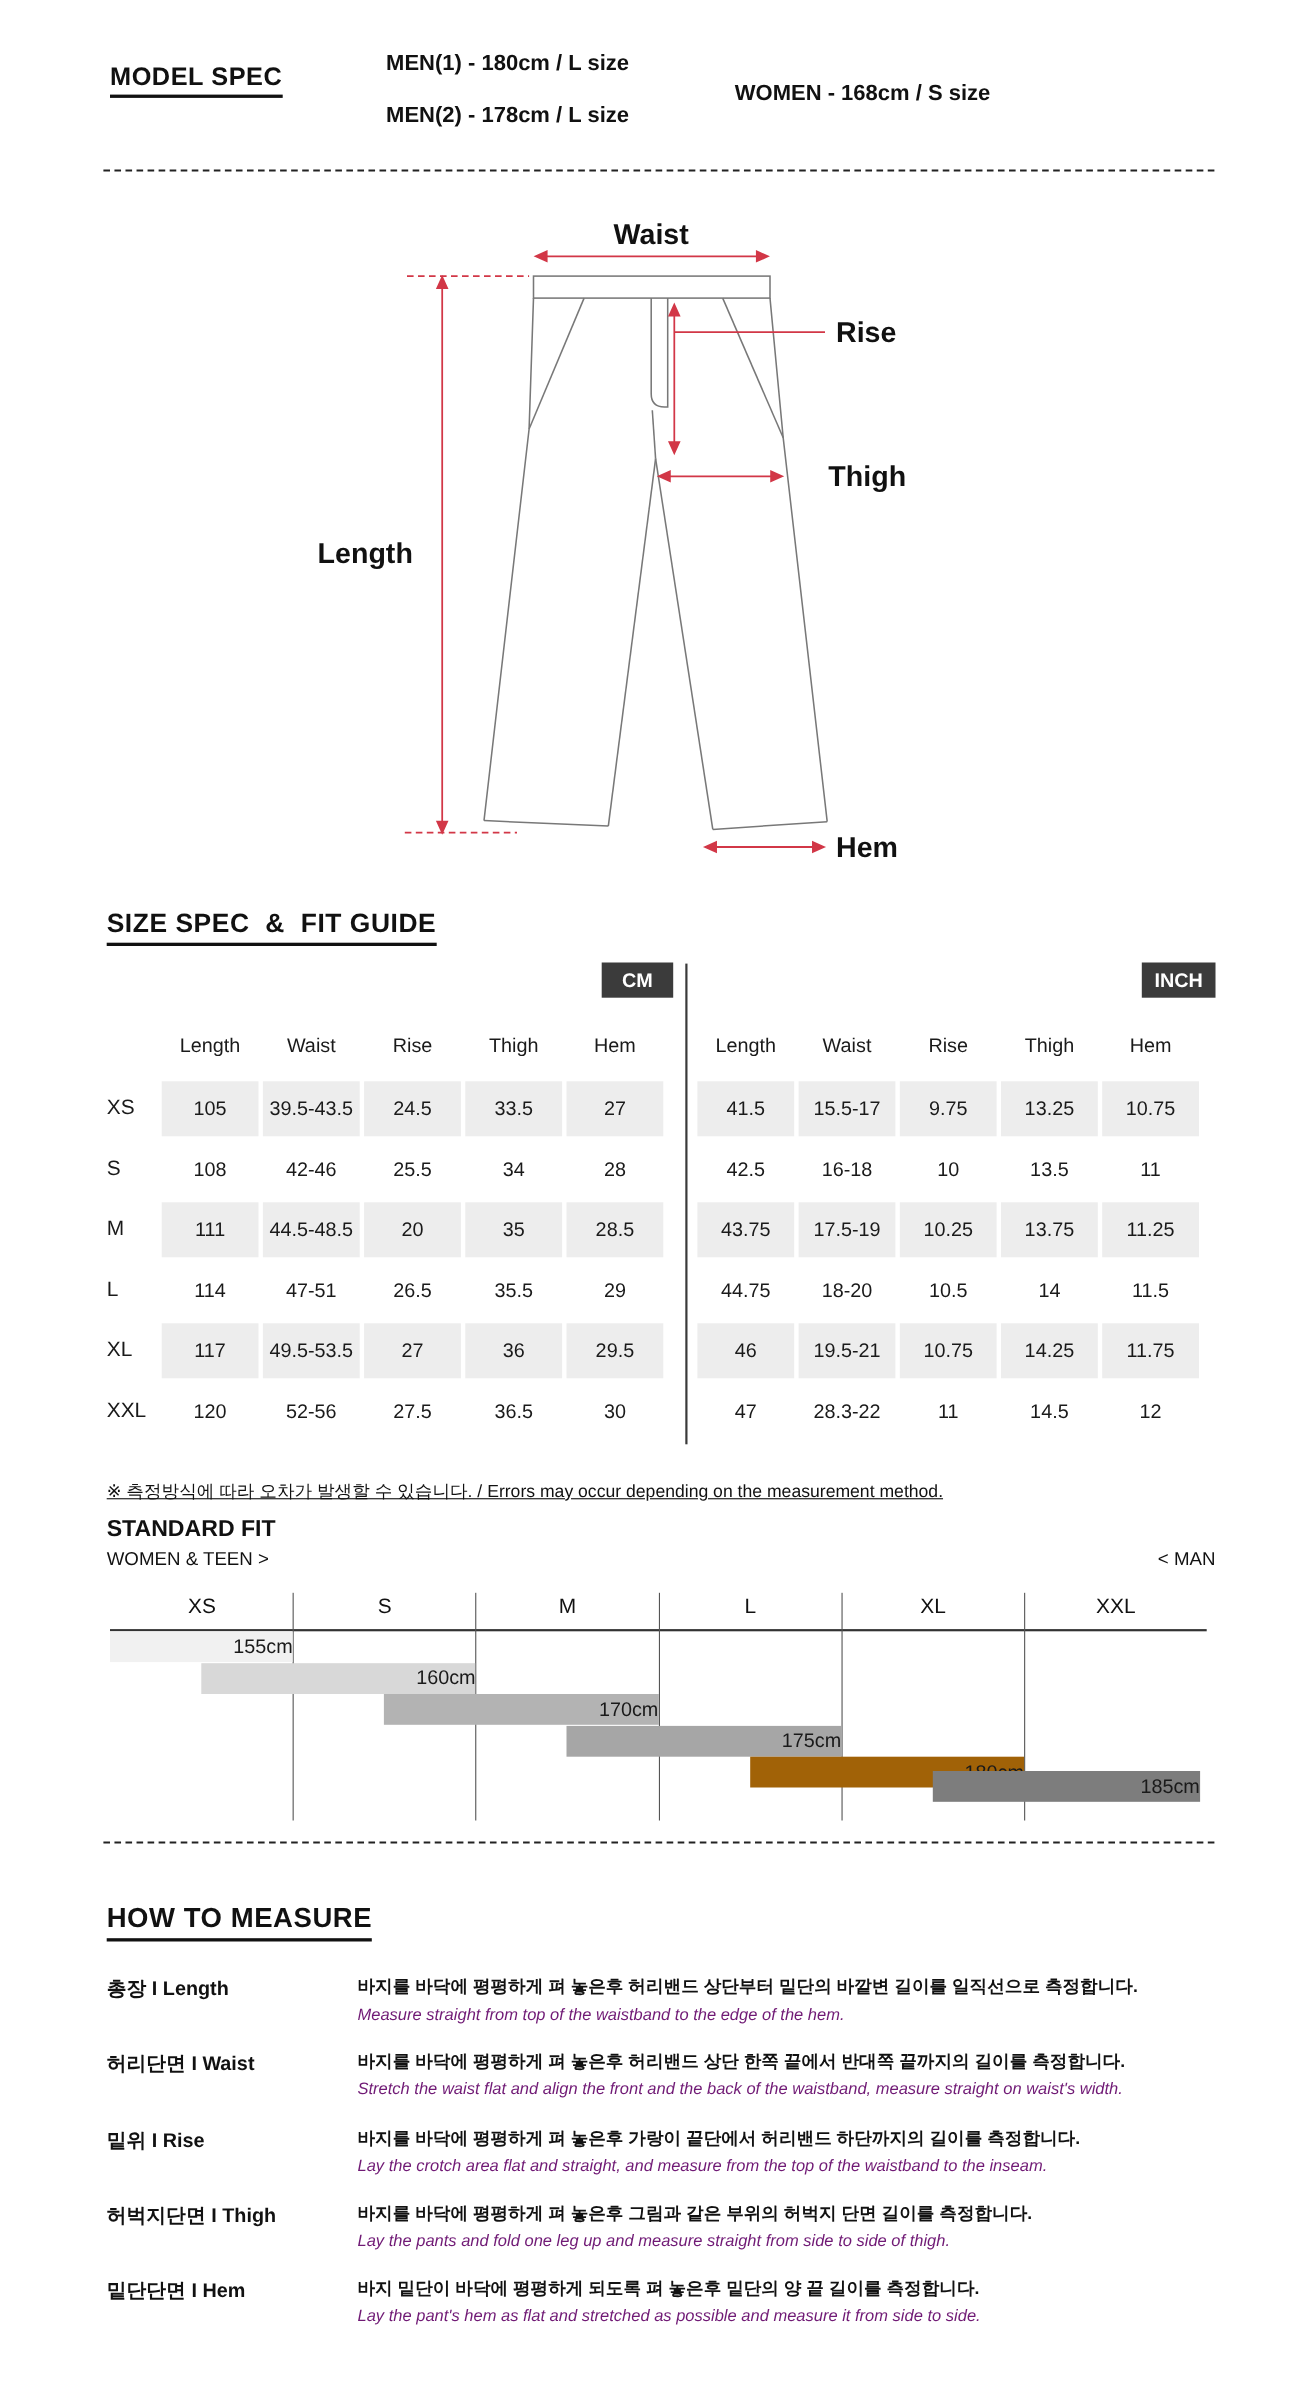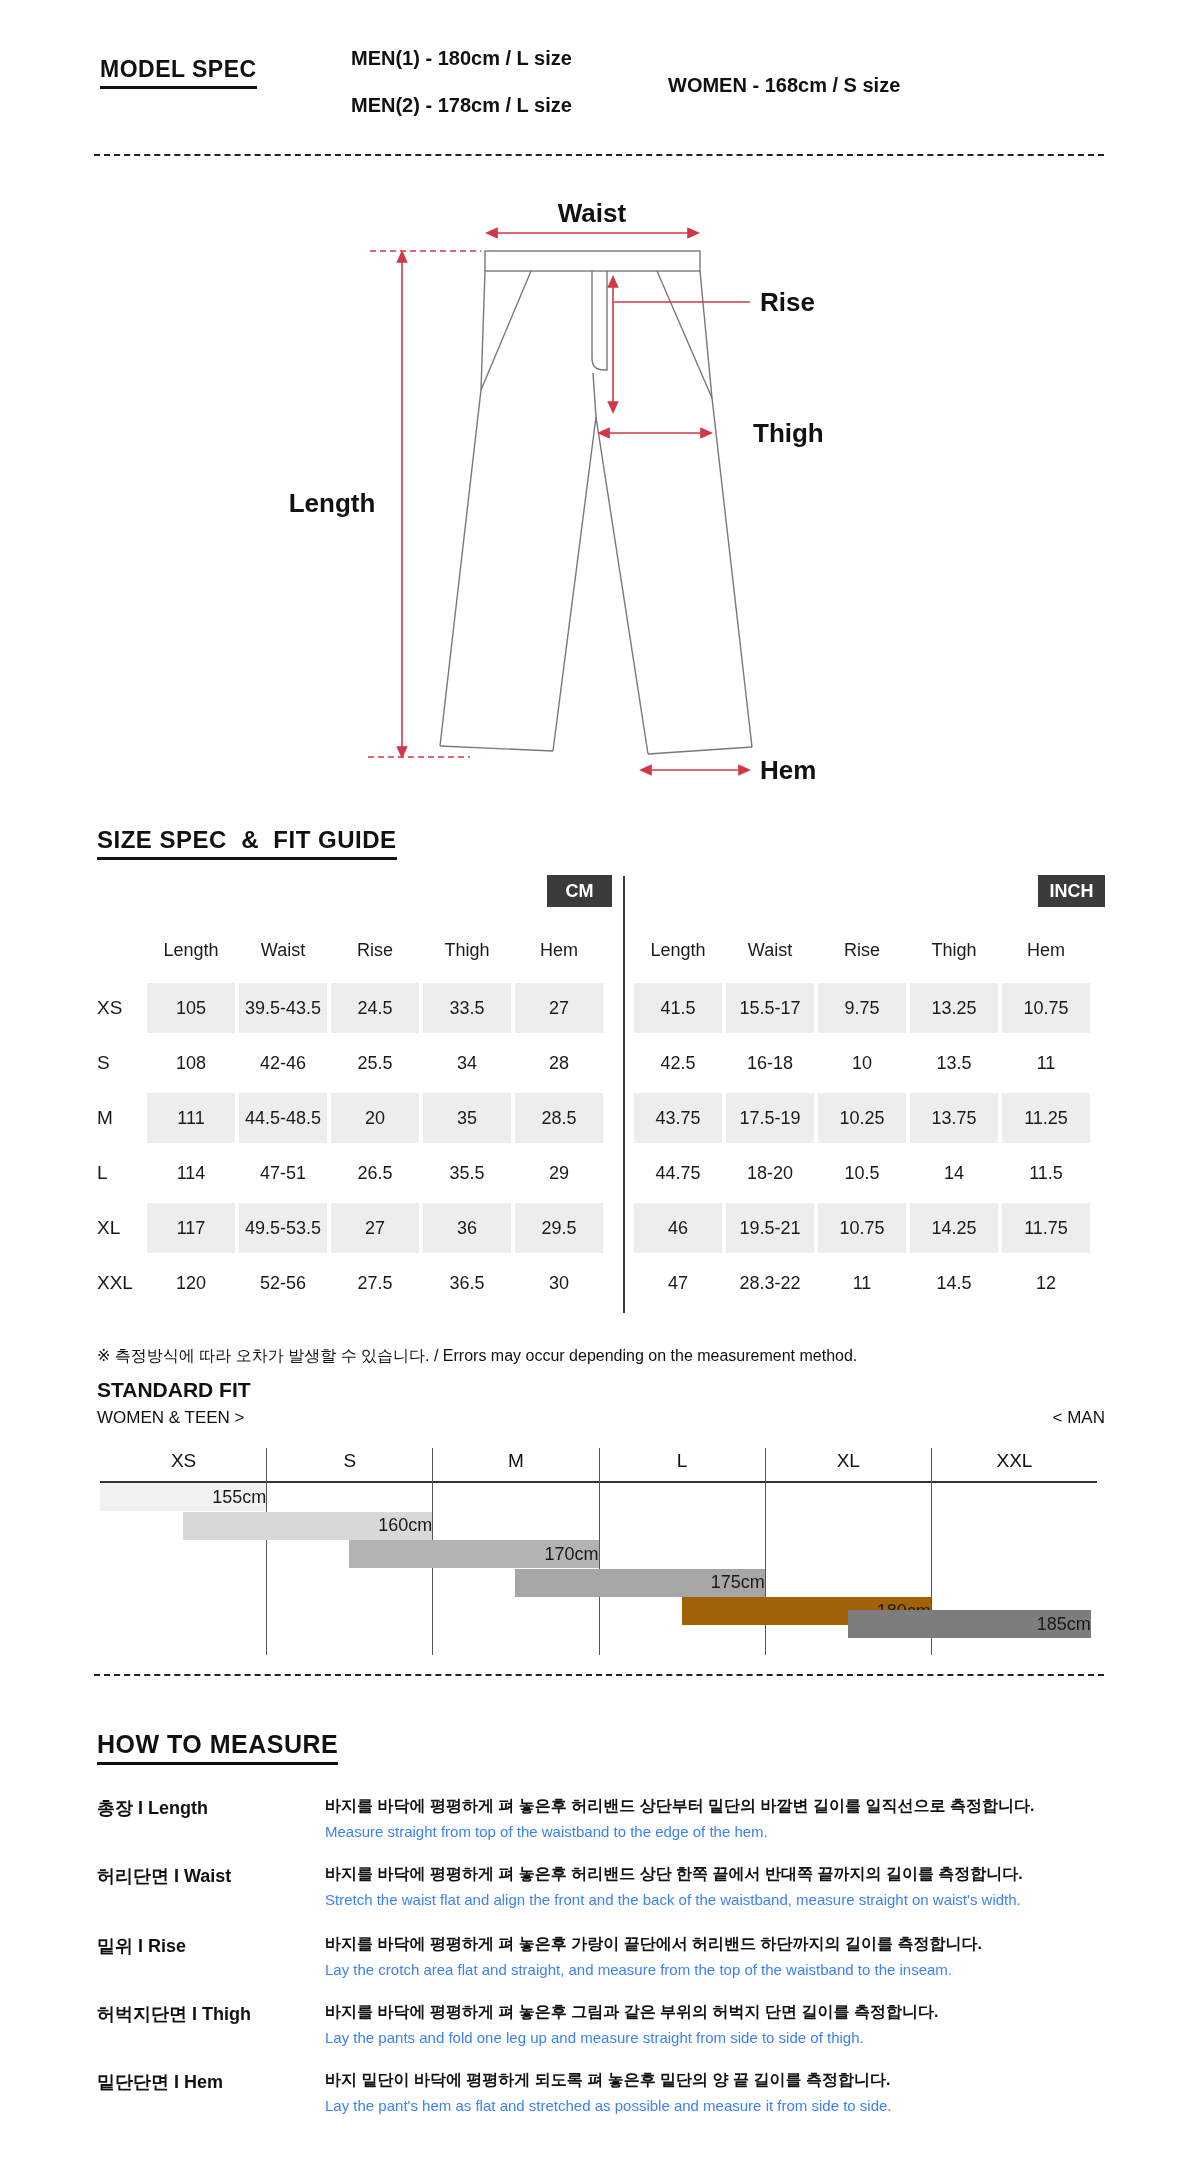--- a/index.html
+++ b/index.html
@@ -37,21 +37,21 @@
     position:absolute;top:2px;width:167px;text-align:center;
     font-size:19px;font-weight:500;color:#111;
   }
   .chart .hline{position:absolute;top:33px;left:3px;width:997px;height:0;border-top:2px solid #333;}
   .chart .vline{position:absolute;top:0;width:0;height:207px;border-left:1.5px solid #555;}
   .chart .bar{position:absolute;height:28px;display:flex;align-items:center;justify-content:flex-end;}
   .chart .bar span{font-size:18px;color:#1a1a1a;}
   .htm-title{font-size:25px;}
   .m-label{font-size:18px;font-weight:bold;white-space:pre;}
   .m-ko{font-size:16px;font-weight:600;white-space:pre;}
-  .m-en{font-size:15px;font-weight:400;white-space:pre;color:#3b82f6;}
+  .m-en{font-size:15px;font-weight:400;white-space:pre;color:#701a75;font-style:italic;}
 </style>
 </head>
 <body>
 
 <div class="page">
 
   <div class="abs" style="left:100px;top:44px;">
     <span class="h-underline model-title">MODEL SPEC</span>
   </div>
   <div class="abs model-item" style="left:351px;top:47px;">MEN(1) - 180cm / L size</div>
@@ -198,21 +198,21 @@
       <div class="cell shade">10.75</div>
       <div class="cell shade">14.25</div>
       <div class="cell shade">11.75</div>
       <div class="cell">47</div>
       <div class="cell">28.3-22</div>
       <div class="cell">11</div>
       <div class="cell">14.5</div>
       <div class="cell">12</div>
     </div>
 
-  <div class="abs note" style="left:97px;top:1346px;">※ 측정방식에 따라 오차가 발생할 수 있습니다. / Errors may occur depending on the measurement method.</div>
+  <div class="abs note" style="left:97px;top:1346px;text-decoration:underline;">※ 측정방식에 따라 오차가 발생할 수 있습니다. / Errors may occur depending on the measurement method.</div>
 
   <div class="abs sf-title" style="left:97px;top:1378px;">STANDARD FIT</div>
   <div class="abs sf-cap" style="left:97px;top:1408px;">WOMEN &amp; TEEN &gt;</div>
   <div class="abs sf-cap" style="right:89px;top:1408px;">&lt; MAN</div>
 
   <div class="chart" id="fit-chart">
     <div class="hline"></div>
   <div class="szlab" style="left: 3.085px;">XS</div>
       <div class="szlab" style="left: 169.255px;">S</div>
       <div class="vline" style="left: 169.17px;"></div>

